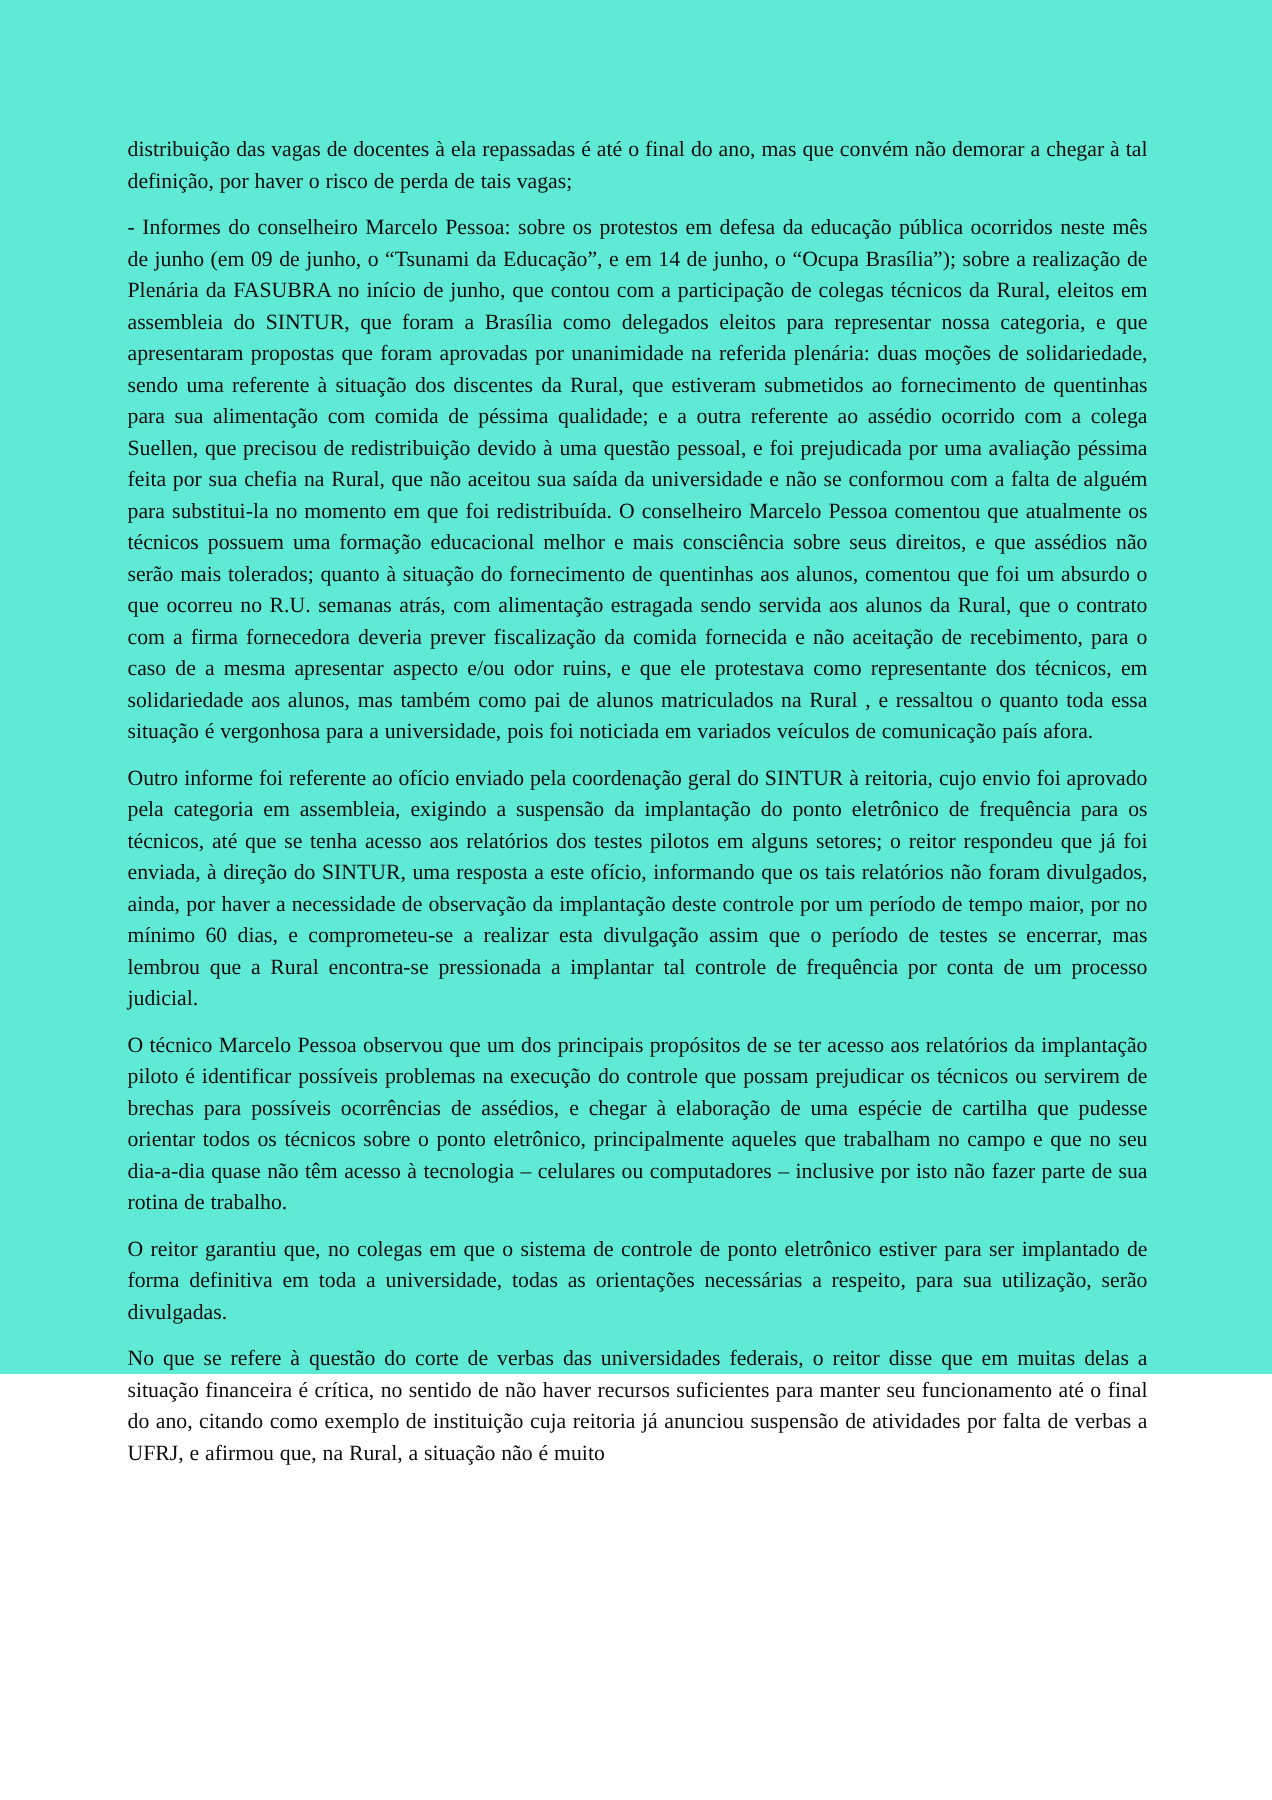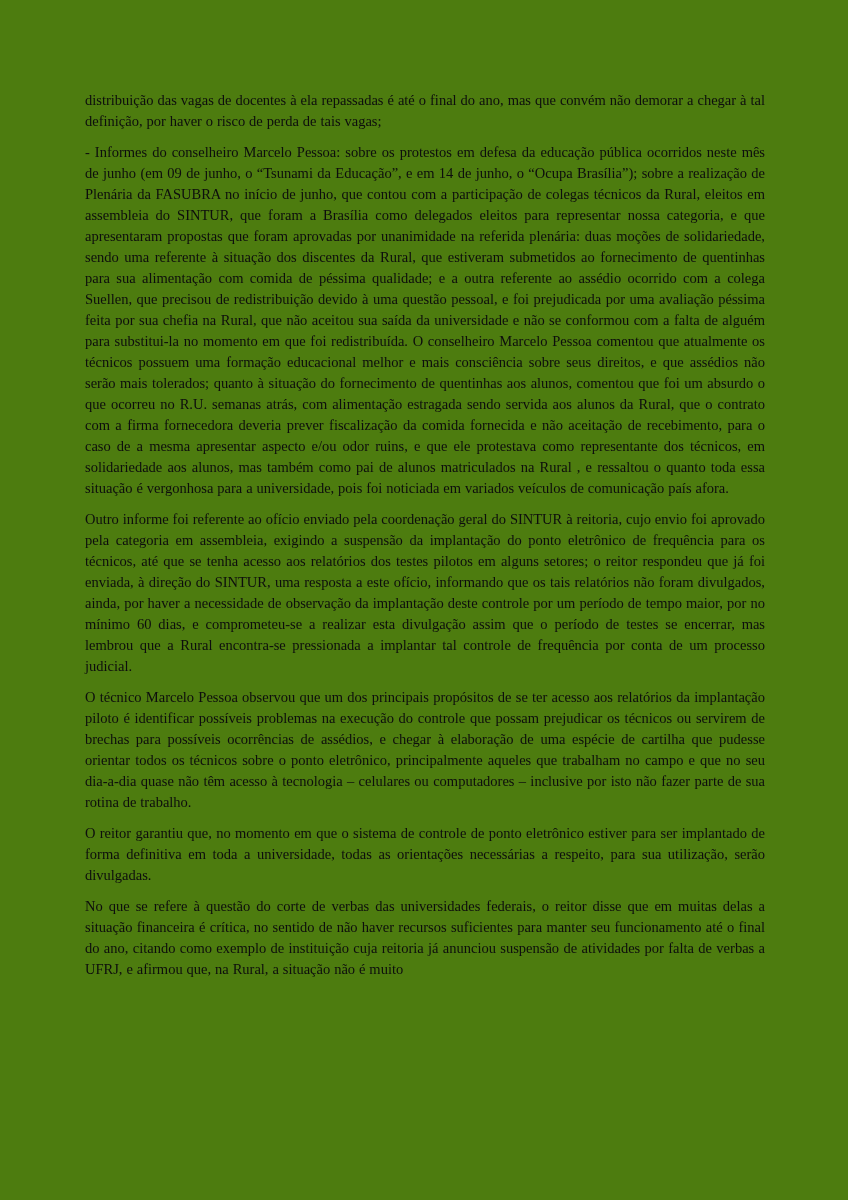--- a/index.html
+++ b/index.html
@@ -8,23 +8,23 @@
     background: #ffffff;
   }
   body {
     width: 848px;
     height: 1200px;
     overflow: hidden;
   }
   .page {
     box-sizing: border-box;
     width: 848px;
-    height: 1200px;
+    height: 916px;
     padding: 90px 83px 60px 85px;
-    background: #4d7c0f;
+    background: #5eead4;
     font-family: "Liberation Serif", "DejaVu Serif", serif;
     font-size: 14.5px;
     line-height: 21px;
     color: #0d0d0d;
   }
   .page p {
     margin: 0 0 10px 0;
     text-align: justify;
     text-justify: inter-word;
     word-spacing: 0.02em;
@@ -34,15 +34,15 @@
   }
 </style>
 </head>
 <body>
 
 <div class="page">
   <p>distribuição das vagas de docentes à ela repassadas é até o final do ano, mas que convém não demorar a chegar à tal definição, por haver o risco de perda de tais vagas;</p>
   <p>- Informes do conselheiro Marcelo Pessoa: sobre os protestos em defesa da educação pública ocorridos neste mês de junho (em 09 de junho, o “Tsunami da Educação”, e em 14 de junho, o “Ocupa Brasília”); sobre a realização de Plenária da FASUBRA no início de junho, que contou com a participação de colegas técnicos da Rural, eleitos em assembleia do SINTUR, que foram a Brasília como delegados eleitos para representar nossa categoria, e que apresentaram propostas que foram aprovadas por unanimidade na referida plenária: duas moções de solidariedade, sendo uma referente à situação dos discentes da Rural, que estiveram submetidos ao fornecimento de quentinhas para sua alimentação com comida de péssima qualidade; e a outra referente ao assédio ocorrido com a colega Suellen, que precisou de redistribuição devido à uma questão pessoal, e foi prejudicada por uma avaliação péssima feita por sua chefia na Rural, que não aceitou sua saída da universidade e não se conformou com a falta de alguém para substitui-la no momento em que foi redistribuída. O conselheiro Marcelo Pessoa comentou que atualmente os técnicos possuem uma formação educacional melhor e mais consciência sobre seus direitos, e que assédios não serão mais tolerados; quanto à situação do fornecimento de quentinhas aos alunos, comentou que foi um absurdo o que ocorreu no R.U. semanas atrás, com alimentação estragada sendo servida aos alunos da Rural, que o contrato com a firma fornecedora deveria prever fiscalização da comida fornecida e não aceitação de recebimento, para o caso de a mesma apresentar aspecto e/ou odor ruins, e que ele protestava como representante dos técnicos, em solidariedade aos alunos, mas também como pai de alunos matriculados na Rural , e ressaltou o quanto toda essa situação é vergonhosa para a universidade, pois foi noticiada em variados veículos de comunicação país afora.</p>
   <p>Outro informe foi referente ao ofício enviado pela coordenação geral do SINTUR à reitoria, cujo envio foi aprovado pela categoria em assembleia, exigindo a suspensão da implantação do ponto eletrônico de frequência para os técnicos, até que se tenha acesso aos relatórios dos testes pilotos em alguns setores; o reitor respondeu que já foi enviada, à direção do SINTUR, uma resposta a este ofício, informando que os tais relatórios não foram divulgados, ainda, por haver a necessidade de observação da implantação deste controle por um período de tempo maior, por no mínimo 60 dias, e comprometeu-se a realizar esta divulgação assim que o período de testes se encerrar, mas lembrou que a Rural encontra-se pressionada a implantar tal controle de frequência por conta de um processo judicial.</p>
   <p>O técnico Marcelo Pessoa observou que um dos principais propósitos de se ter acesso aos relatórios da implantação piloto é identificar possíveis problemas na execução do controle que possam prejudicar os técnicos ou servirem de brechas para possíveis ocorrências de assédios, e chegar à elaboração de uma espécie de cartilha que pudesse orientar todos os técnicos sobre o ponto eletrônico, principalmente aqueles que trabalham no campo e que no seu dia-a-dia quase não têm acesso à tecnologia – celulares ou computadores – inclusive por isto não fazer parte de sua rotina de trabalho.</p>
-  <p>O reitor garantiu que, no momento em que o sistema de controle de ponto eletrônico estiver para ser implantado de forma definitiva em toda a universidade, todas as orientações necessárias a respeito, para sua utilização, serão divulgadas.</p>
+  <p>O reitor garantiu que, no colegas em que o sistema de controle de ponto eletrônico estiver para ser implantado de forma definitiva em toda a universidade, todas as orientações necessárias a respeito, para sua utilização, serão divulgadas.</p>
   <p>No que se refere à questão do corte de verbas das universidades federais, o reitor disse que em muitas delas a situação financeira é crítica, no sentido de não haver recursos suficientes para manter seu funcionamento até o final do ano, citando como exemplo de instituição cuja reitoria já anunciou suspensão de atividades por falta de verbas a UFRJ, e afirmou que, na Rural, a situação não é muito</p>
 </div>
 
 </body></html>

